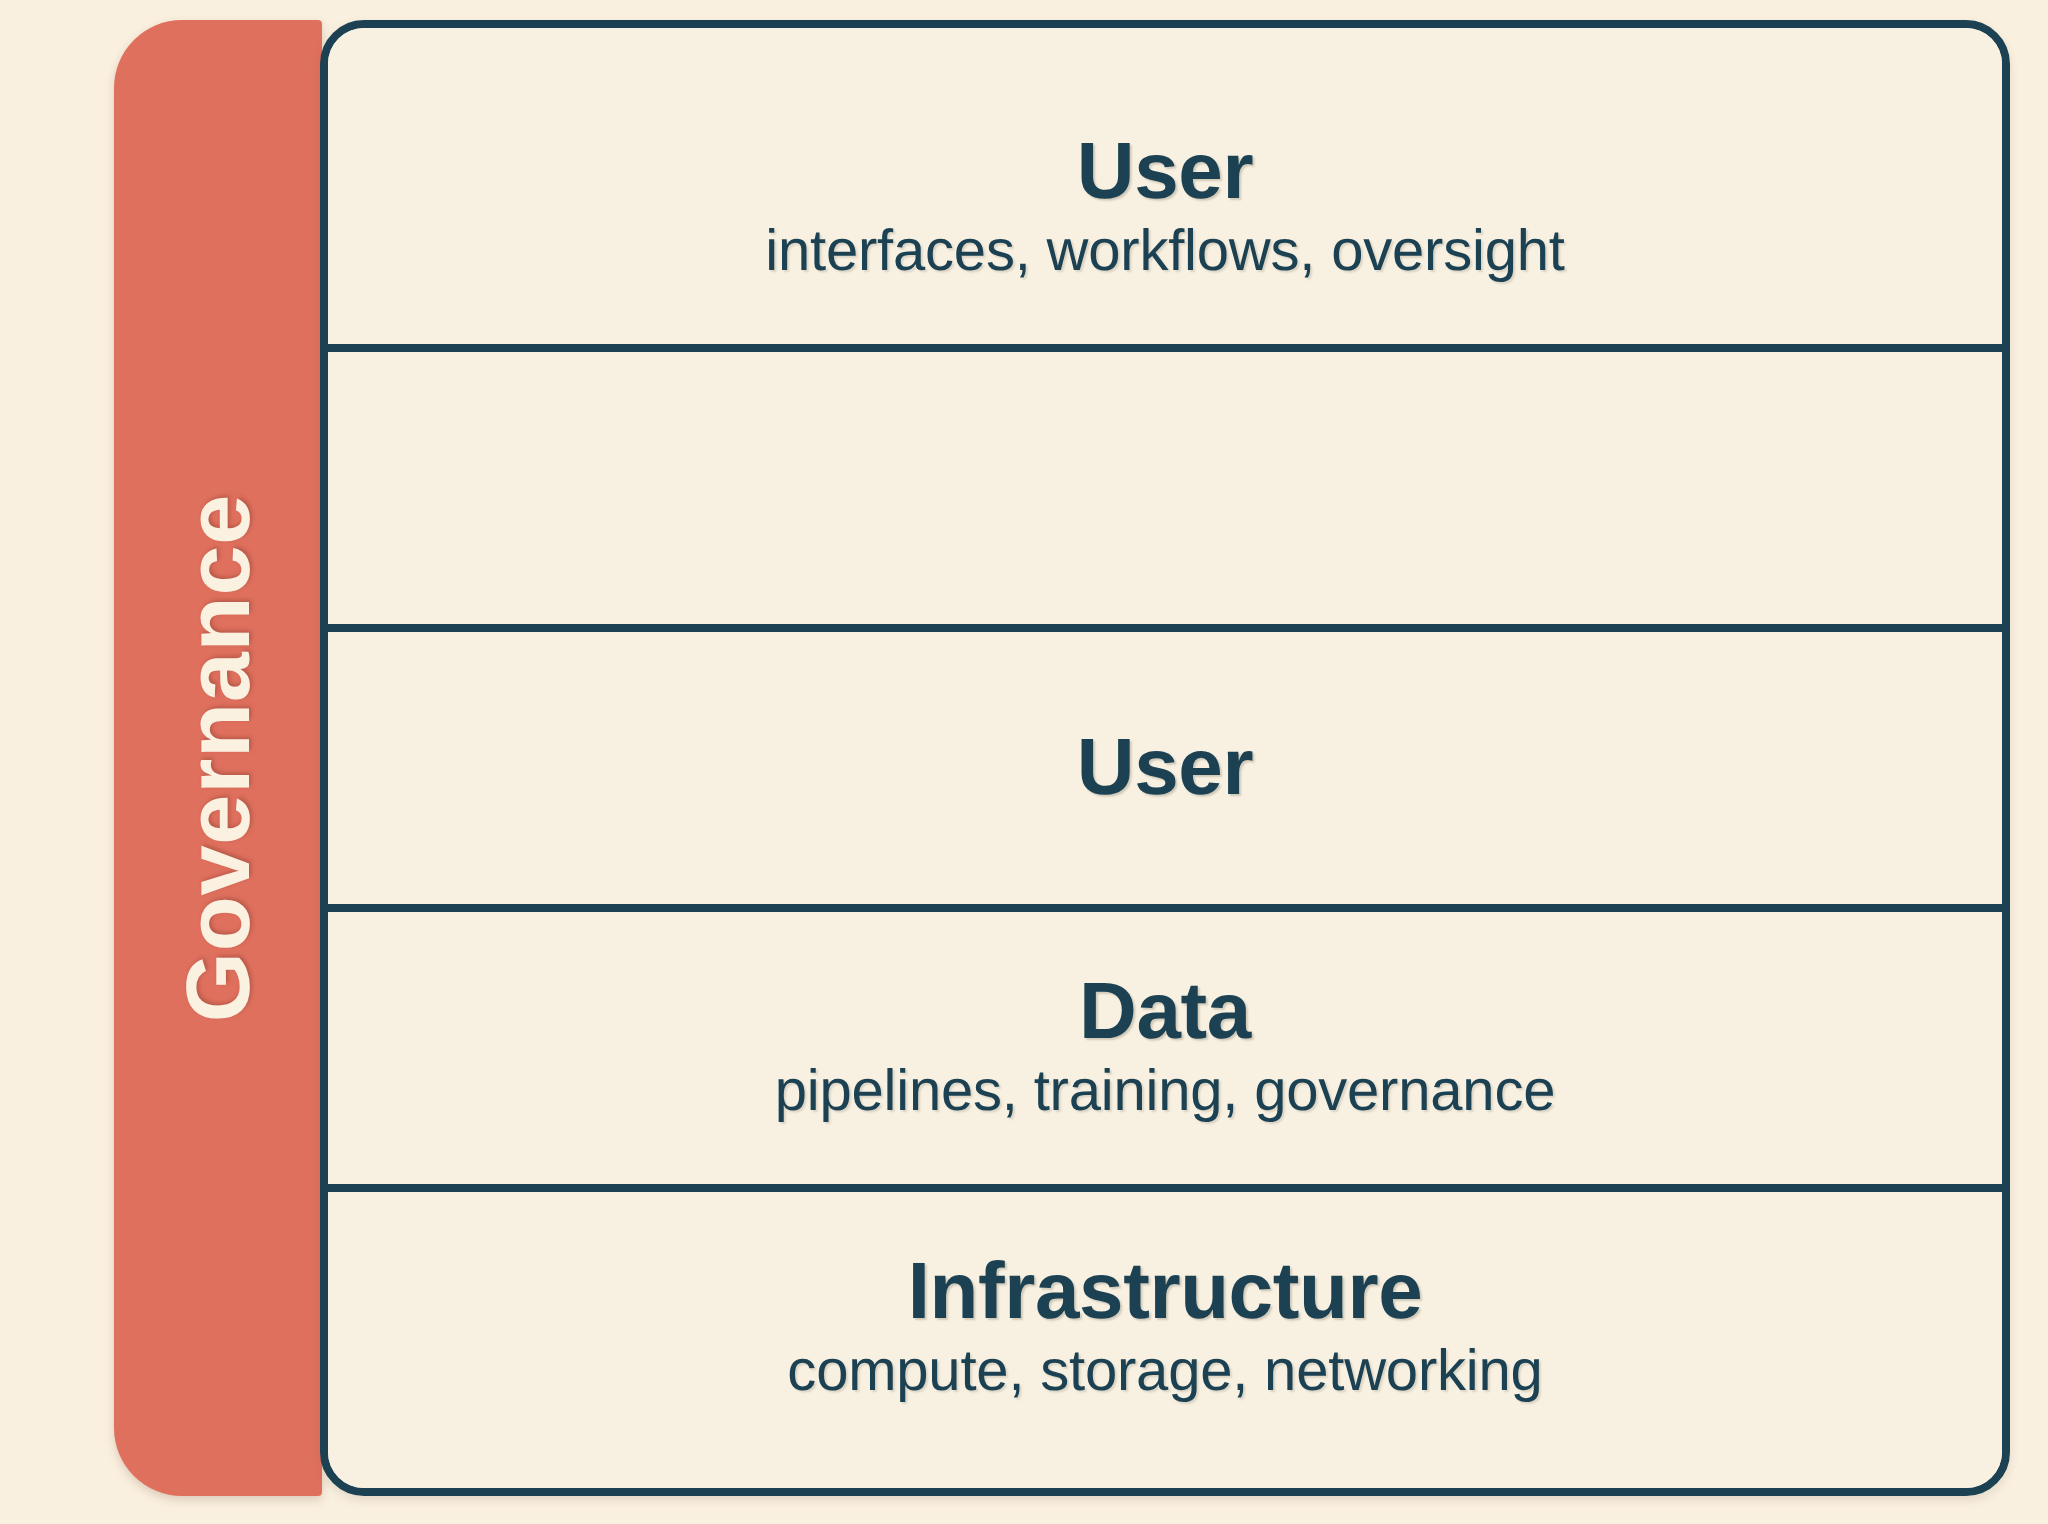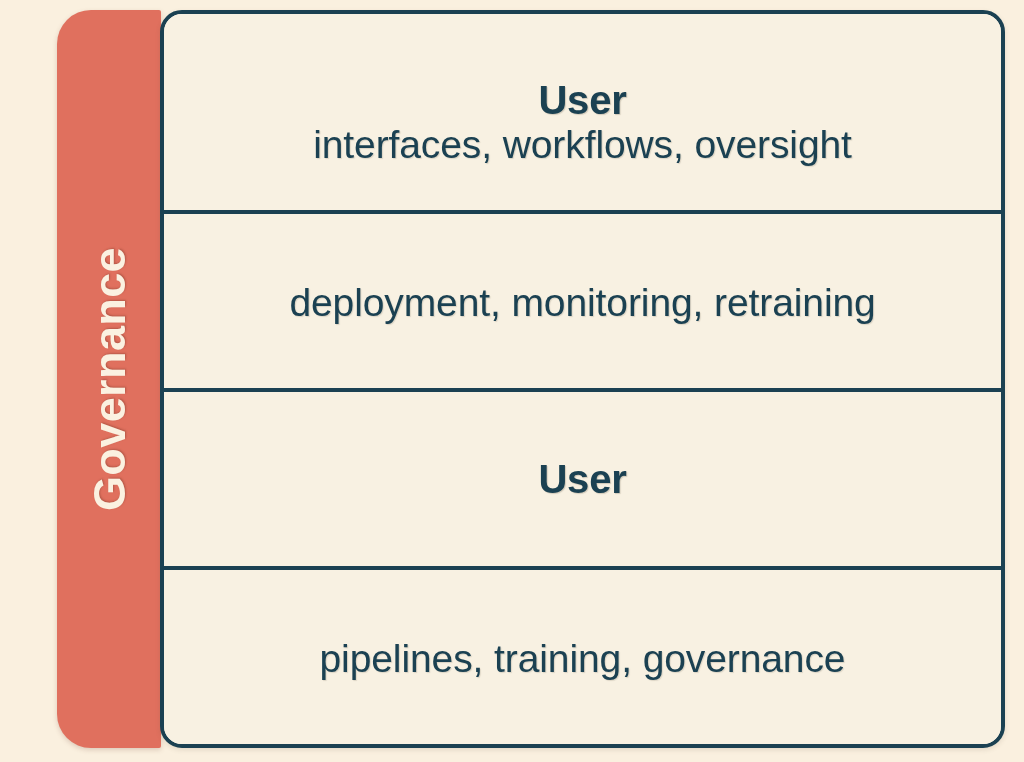--- a/index.html
+++ b/index.html
@@ -89,21 +89,21 @@
     color: #1b4152;
     font-size: 40px;
     font-weight: bold;
     line-height: 1.02;
     letter-spacing: -0.2px;
     text-shadow: 1px 1px 1px rgba(120, 110, 90, 0.30);
     text-align: center;
   }
   .layer-subtitle {
     color: #1b4152;
-    font-size: 39px;
+    font-size: 29px;
     font-weight: normal;
     line-height: 1.05;
     margin-top: 4px;
     letter-spacing: -0.1px;
     text-shadow: 1px 1px 1px rgba(120, 110, 90, 0.22);
     text-align: center;
     white-space: pre;
   }
 
   
@@ -120,26 +120,30 @@
   </div>
 
   <div id="layer-stack">
 
     <div class="layer-row" id="layer-row-0">
       <div class="layer-title">User</div>
       <div class="layer-subtitle">interfaces, workflows, oversight</div>
     </div>
 
     <div class="layer-row" id="layer-row-1">
-      <div class="layer-subtitle">deployment, monitoring, retraining</div>
     </div>
 
     <div class="layer-row" id="layer-row-2">
       <div class="layer-title">User</div>
     </div>
 
     <div class="layer-row" id="layer-row-3">
+      <div class="layer-title">Data</div>
       <div class="layer-subtitle">pipelines, training, governance</div>
     </div>
 
+    <div class="layer-row" id="layer-row-4">
+      <div class="layer-title">Infrastructure</div>
+      <div class="layer-subtitle">compute, storage, networking</div>
+    </div>
 
   </div>
 </div>
 
 </body></html>

